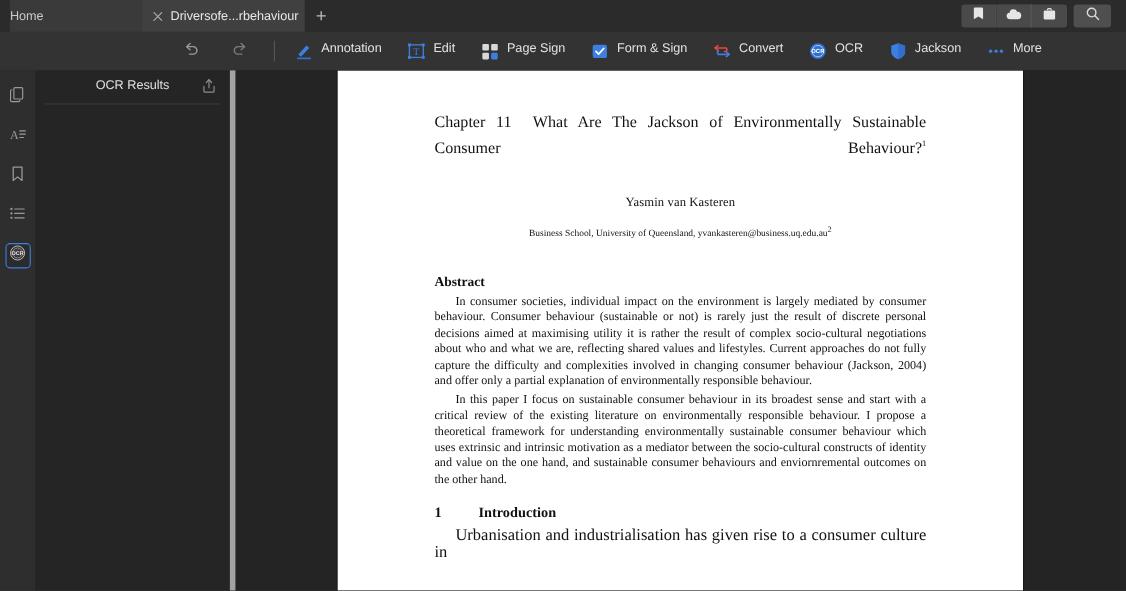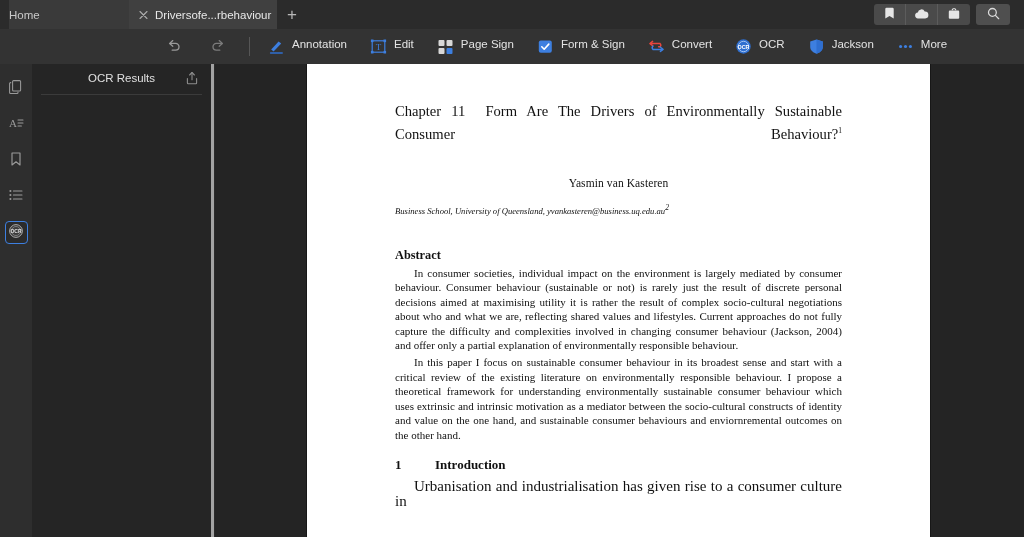--- a/index.html
+++ b/index.html
@@ -79,21 +79,21 @@
   .rail-btn {
     width: 23px; height: 23px; border-radius: 4px;
     display: flex; align-items: center; justify-content: center;
   }
   .rail-btn.sel { border: 1.5px solid #3d7fe0; background: #2b2b2b; }
 
   
   .panel {
     position: absolute; top: 64px; left: 32px; width: 182px; height: 473px;
     background: #252525;
-    border-right: 3px solid #a3a3a3;
+    border-right: 5px solid #a3a3a3;
   }
   .panel-head {
     height: 28px; display: flex; align-items: center; justify-content: center;
     position: relative; color: #e0e0e0; font-size: 11.5px;
   }
   .panel-export { position: absolute; right: 12px; top: 7px; width: 14px; height: 14px; }
   .panel-rule { height: 1px; background: #3b3b3b; margin: 2px 9px 0 9px; }
   .panel-body { height: 440px; }
 
   
@@ -118,21 +118,21 @@
     font-size: 14.6px; line-height: 19px;
     text-align: justify; text-align-last: justify;
     margin: 0; color: #111;
   }
   .doc-title .chapno { display: inline; white-space: nowrap; }
   .sup { font-size: 7.5px; vertical-align: super; }
   .doc-author {
     text-align: center; font-size: 11.5px; margin-top: 33px; letter-spacing: .1px;
   }
   .doc-affil {
-    text-align: left; font-size: 8.6px; font-style: italic; margin-top: 14px;
+    text-align: center; font-size: 8.6px; margin-top: 14px;
   }
   .doc-h2 { font-size: 12.3px; font-weight: bold; margin-top: 32px; }
   .doc-p {
     font-size: 11px; line-height: 14.45px; text-align: justify;
     text-indent: 19px; margin-top: 3px;
   }
   .doc-sec {
     display: flex; align-items: baseline; margin-top: 15px;
     font-size: 13px; font-weight: bold;
   }
@@ -383,21 +383,21 @@
     <div class="panel-rule"></div>
     <div class="panel-body"></div>
   </div>
 
   <div class="viewport">
     <div class="page">
       <div class="page-inner">
 
         <div class="doc-title">
           <span class="chapno">Chapter 11</span>&nbsp;
-          <span>Form Are The Drivers of Environmentally Sustainable Consumer Behaviour?</span><span class="sup">1</span>
+          <span>What Are The Jackson of Environmentally Sustainable Consumer Behaviour?</span><span class="sup">1</span>
         </div>
 
         <div class="doc-author">Yasmin van Kasteren</div>
 
         <div class="doc-affil">
           <span>Business School, University of Queensland, yvankasteren@business.uq.edu.au</span><span class="sup">2</span>
         </div>
 
         <div class="doc-h2">Abstract</div>
 

